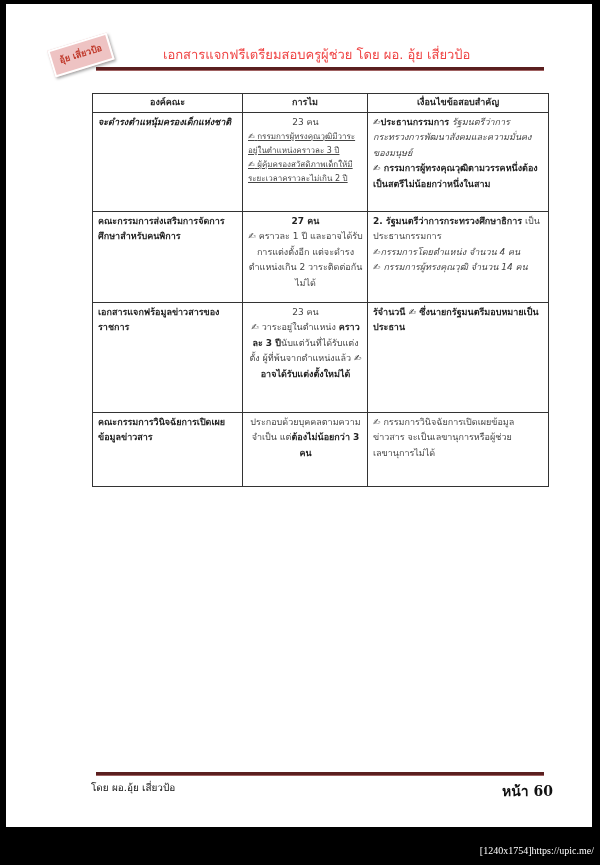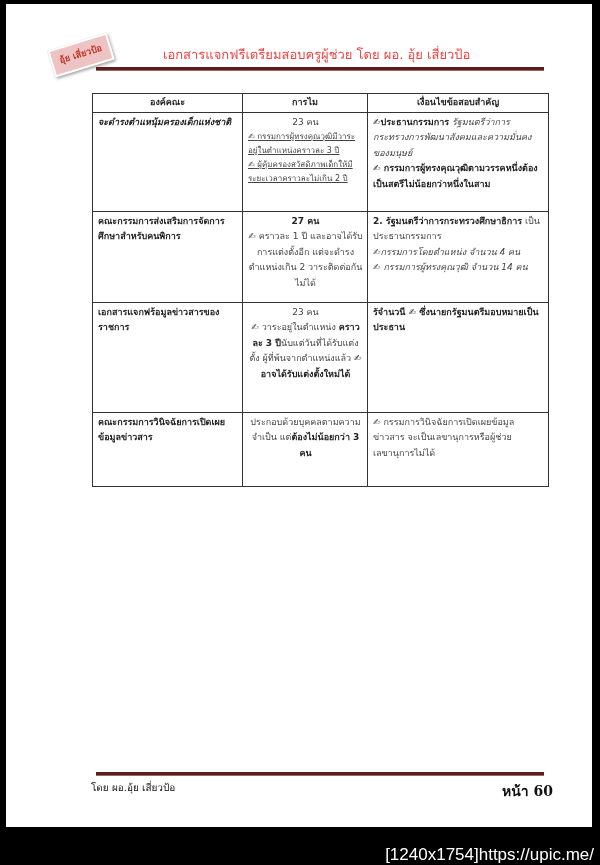--- a/index.html
+++ b/index.html
@@ -43,22 +43,22 @@
   .center { text-align:center; }
   .grey { color:#444; }
   .small { font-size:8px; line-height:14px;text-decoration:underline; }
   .footer-left {
     position:absolute; left:85px; top:776px; font-family:"DejaVu Serif", serif; font-size:10px; font-weight:normal; color:#111;
   }
   .footer-right {
     position:absolute; left:496px; top:776px; font-family:"DejaVu Serif", serif; font-size:14px; font-weight:bold; color:#111;
   }
   .watermark {
-    position:absolute; right:6px; top:845px; color:#fff; font-size:17px;
-    font-family:Liberation Sans, sans-serif; white-space:nowrap;
+    position:absolute; right:6px; top:845px; color:#fff; font-size:10px;
+    font-family:Liberation Serif, serif; white-space:nowrap;
   }
 </style>
 </head>
 <body>
 
 <div class="page">
   <div class="stamp">อุ้ย เสี่ยวป้อ</div>
   <div class="doc-title">เอกสารแจกฟรีเตรียมสอบครูผู้ช่วย   โดย ผอ. อุ้ย เสี่ยวป้อ</div>
   <div class="rule top"></div>
 

